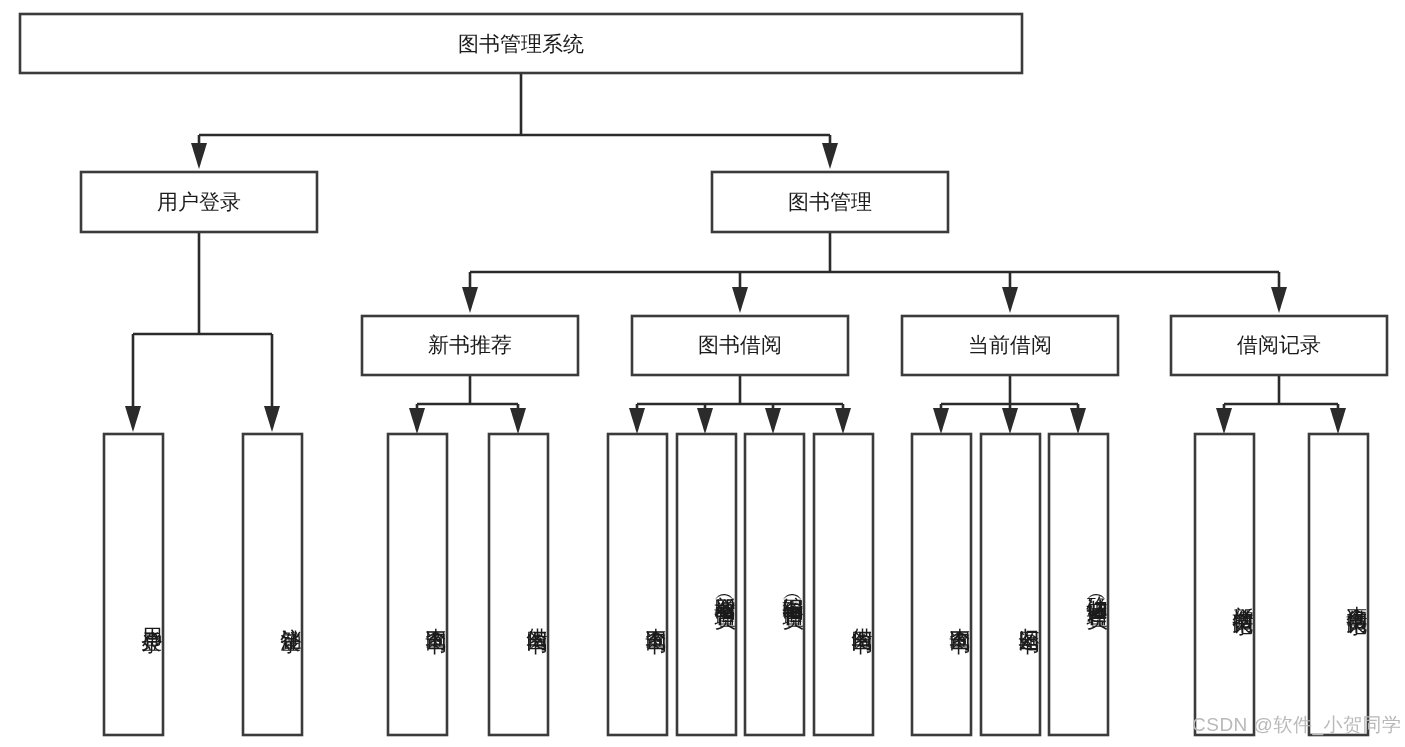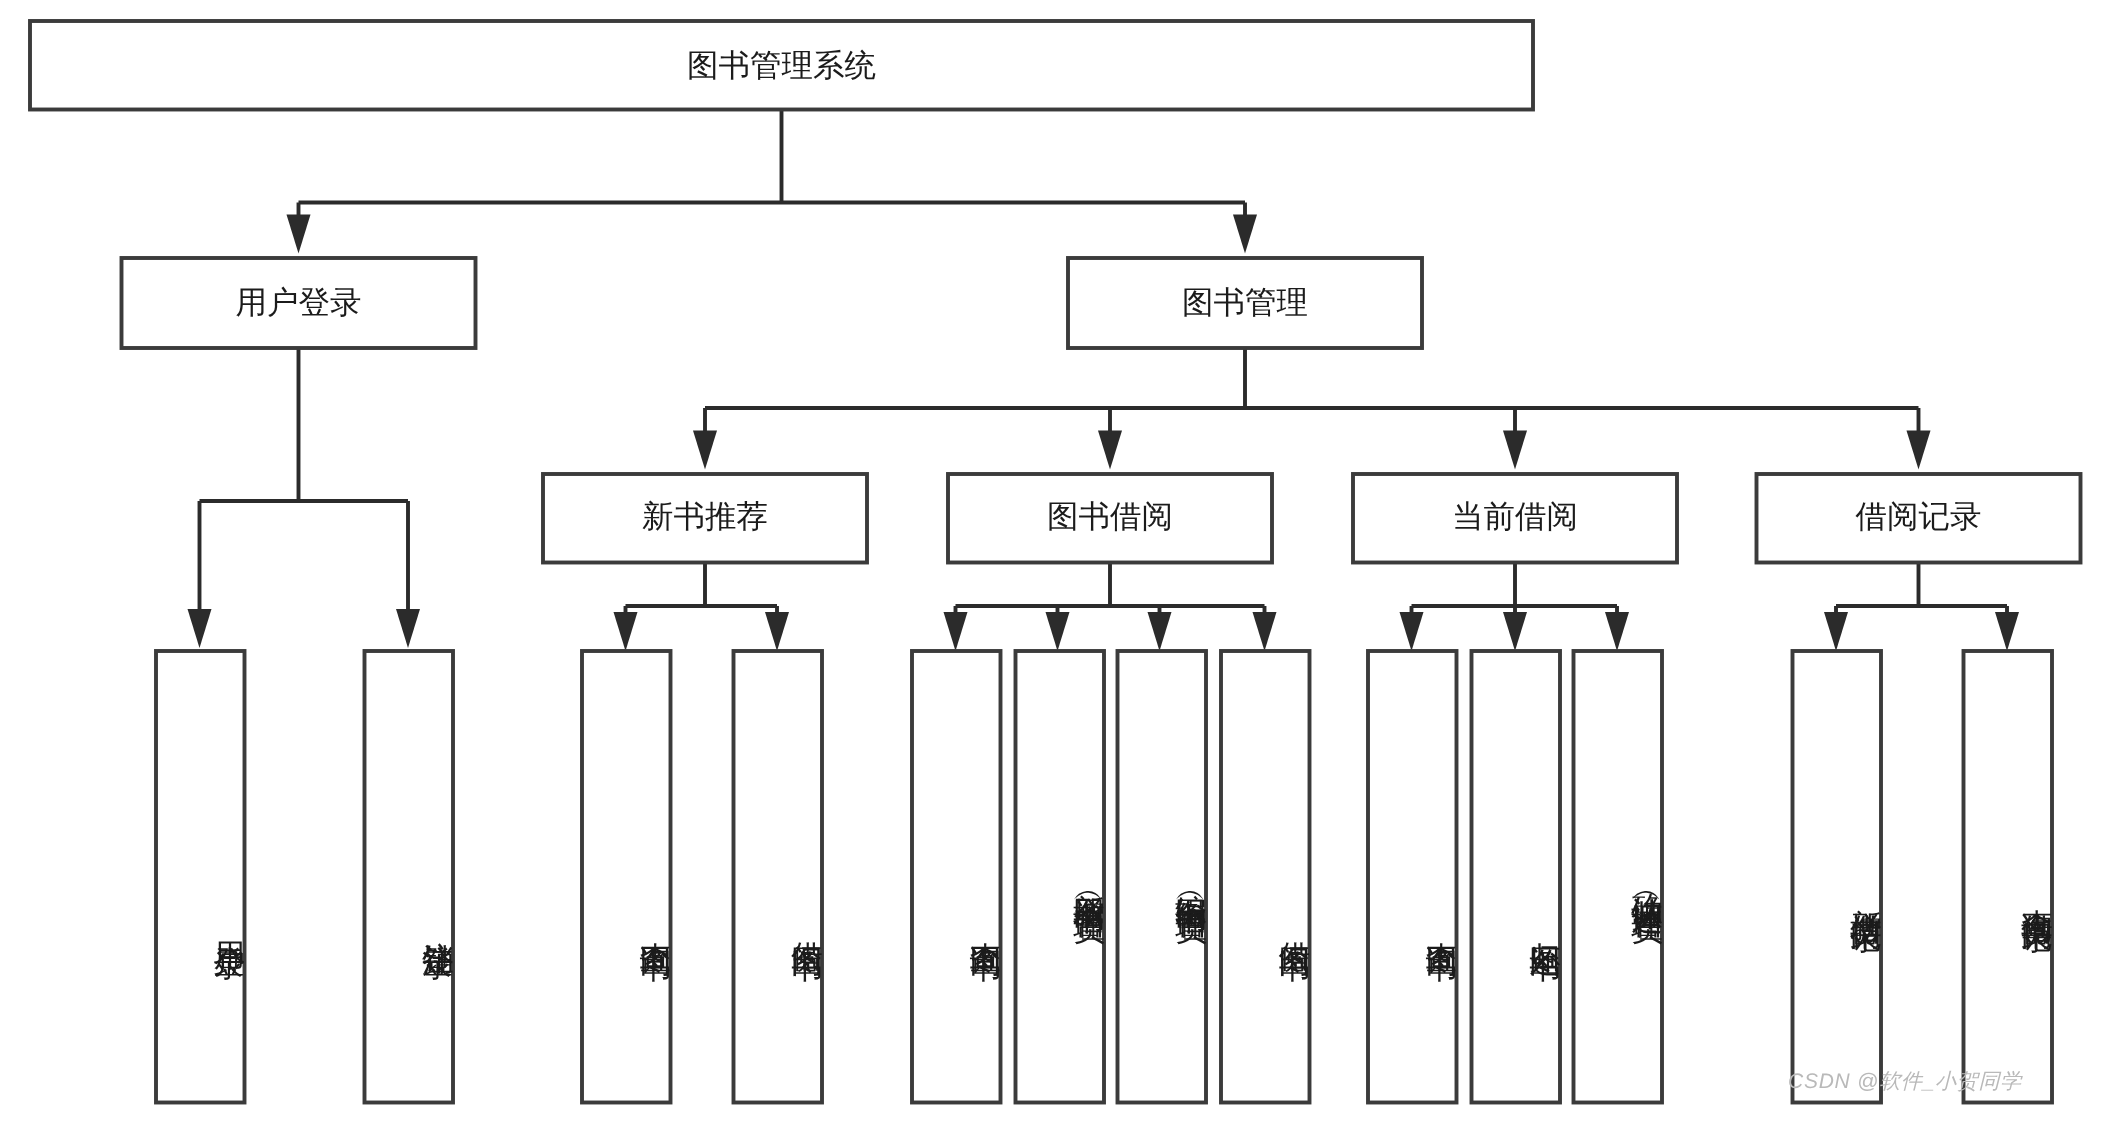--- a/index.html
+++ b/index.html
@@ -59,25 +59,24 @@
     letter-spacing: 2px;
     display: flex;
     align-items: flex-start;
     justify-content: center;
     pointer-events: none;
     line-height: 1;
   }
   .watermark {
     position: absolute;
     font-family: "Liberation Sans", "DejaVu Sans", sans-serif;
-    font-size: 14px;
+    font-size: 19px;
     color: #b9b9b9;
     white-space: nowrap;
     letter-spacing: 0.5px;
-    font-style: italic;
   }
 </style>
 </head>
 <body>
 
 <div id="diagram-root">
 
   <svg class="diagram-canvas" viewBox="0 0 1405 747" xmlns="http://www.w3.org/2000/svg">
 
     <defs>

